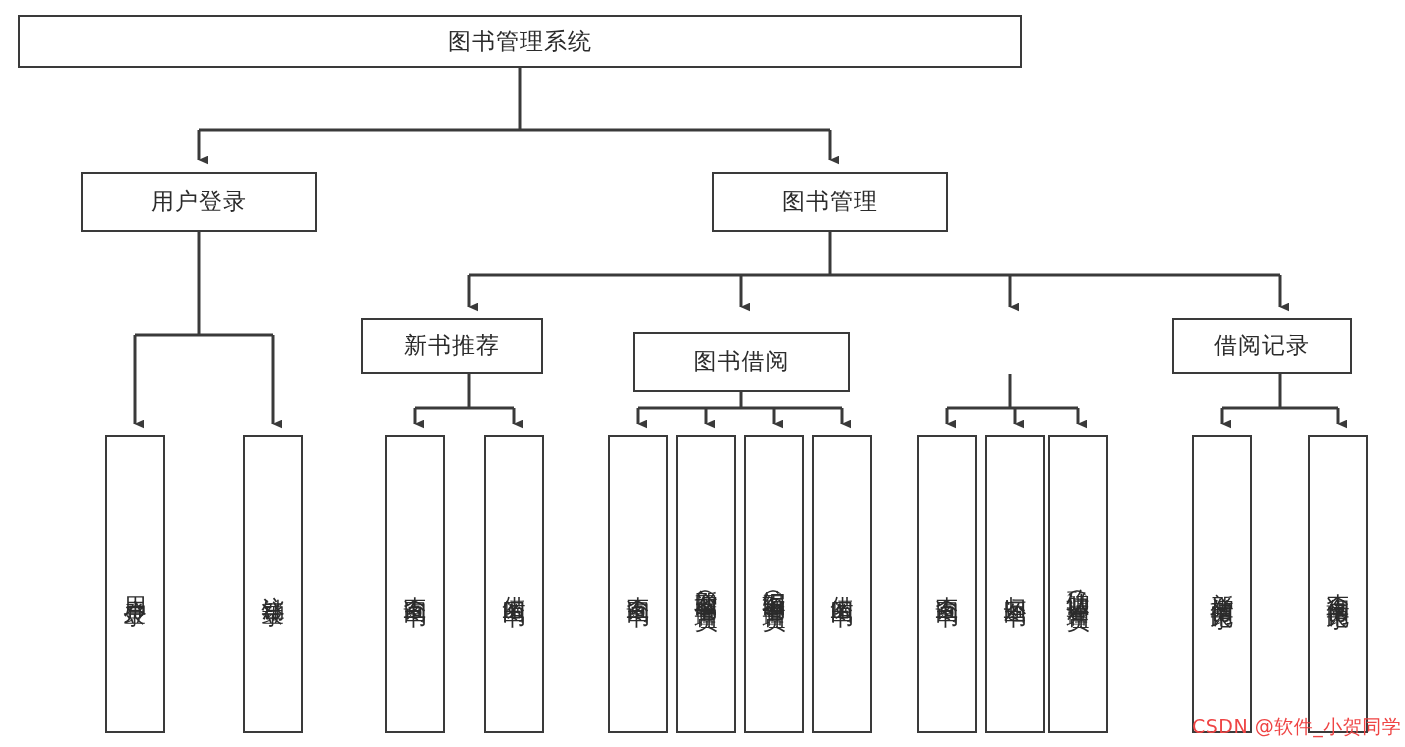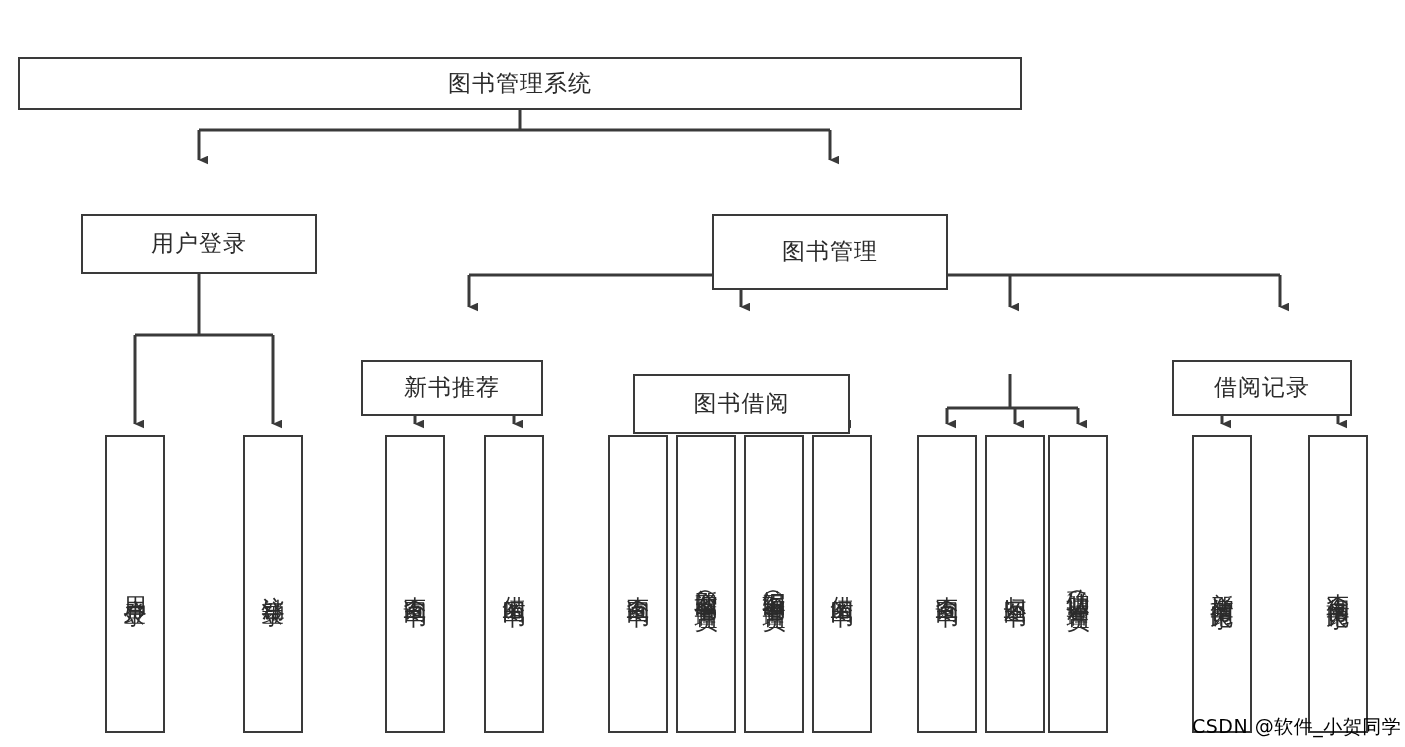--- a/index.html
+++ b/index.html
@@ -33,42 +33,41 @@
     display: flex;
     align-items: center;
     justify-content: center;
     color: #2b2b2b;
   }
   .node.horiz {
     font-size: 23px;
     letter-spacing: 1px;
     line-height: 1.2;
     white-space: nowrap;
-    margin-top: 42px;
   }
   .node.vert {
     writing-mode: vertical-rl;
     text-orientation: upright;
     font-size: 23px;
     line-height: 1.25;
     letter-spacing: 3px;
     padding-top: 6px;
     padding-bottom: 6px;
     text-align: center;
     white-space: nowrap;
   }
   .node.vert > span {
     writing-mode: vertical-rl;
     text-orientation: upright;
     display: block;
   }
   .watermark {
     position: absolute;
     font-size: 19px;
-    color: #000000;
+    color: #ef4444;
     white-space: nowrap;
     letter-spacing: 0.5px;
   }
 </style>
 </head>
 <body>
 
 <div id="diagram-root">
 
   <svg class="lines" viewBox="0 0 1405 747">
@@ -124,21 +123,21 @@
     </g>
   </svg>
 
   <div class="node horiz" style="left: 18px; top: 15px; width: 1004px; height: 53px;">
     <span>图书管理系统</span>
   </div>
 
   <div class="node horiz" style="left: 81px; top: 172px; width: 236px; height: 60px;">
     <span>用户登录</span>
   </div>
-  <div class="node horiz" style="left: 712px; top: 172px; width: 236px; height: 76px;">
+  <div class="node horiz" style="left: 712px; top: 172px; width: 236px; height: 60px;">
     <span>图书管理</span>
   </div>
 
   <div class="node horiz" style="left: 361px; top: 318px; width: 182px; height: 56px;">
     <span>新书推荐</span>
   </div>
   <div class="node horiz" style="left: 633px; top: 332px; width: 217px; height: 60px; font-family: Liberation Serif, serif;">
     <span>图书借阅</span>
   </div>
   <div class="node horiz" style="left: 1172px; top: 318px; width: 180px; height: 56px;">

